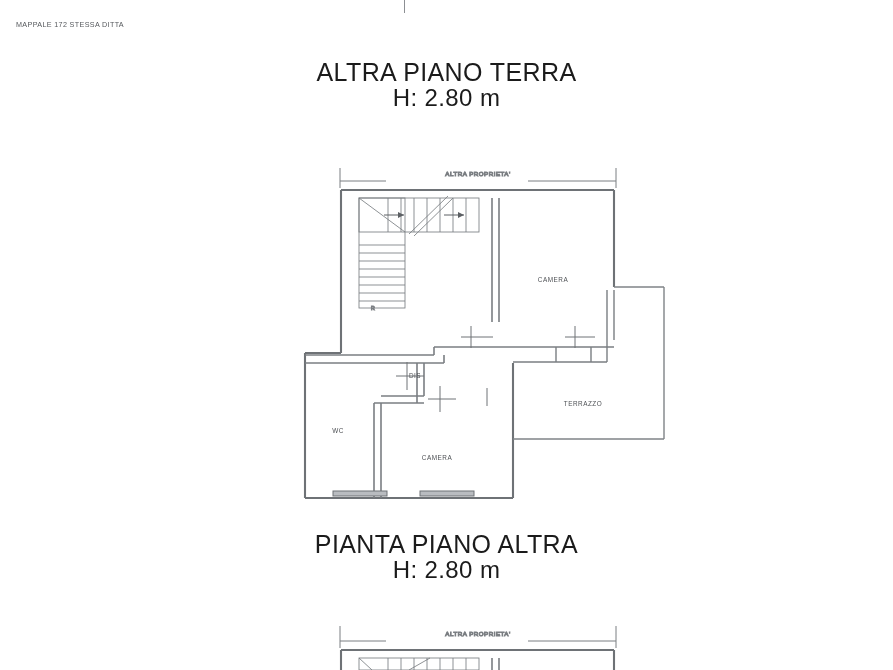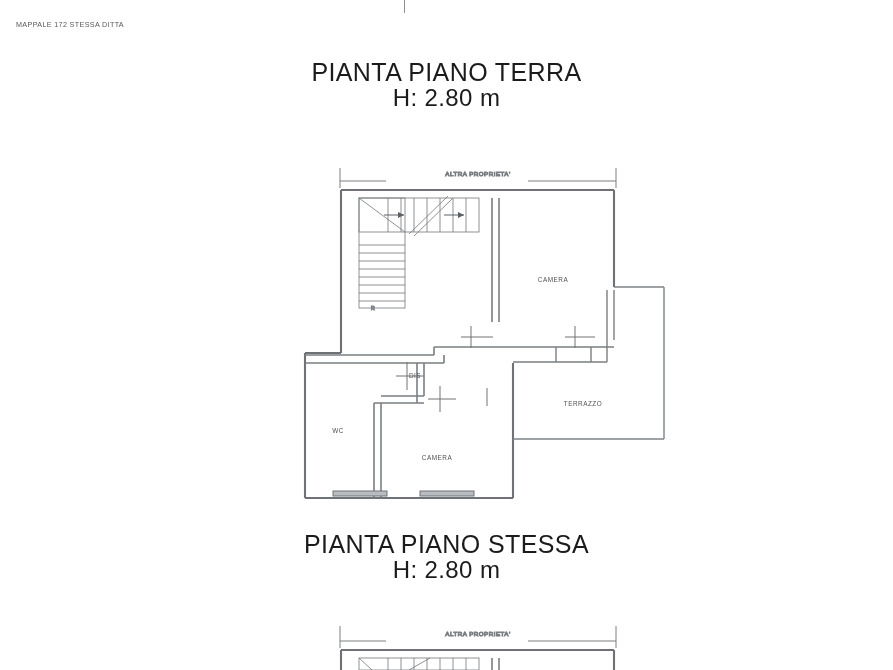--- a/index.html
+++ b/index.html
@@ -88,21 +88,21 @@
 </head>
 <body>
 
 <div class="sheet">
 
   <div class="tick-top"></div>
 
   <div class="note-top">MAPPALE 172 STESSA DITTA</div>
 
   <div class="plan-title" id="title-ground">
-    <div class="line1">PIANTA PIANO TERRA</div>
+    <div class="line1">ALTRA PIANO TERRA</div>
     <div class="line2">H: 2.80 m</div>
   </div>
 
   <svg class="plan-svg" id="plan-ground-svg" width="893" height="370">
 
     <g fill="none" stroke="#7a7e82" stroke-width="1">
 
       <g>
         <line x1="340" y1="18" x2="340" y2="38"></line>
         <line x1="616" y1="18" x2="616" y2="38"></line>
@@ -230,21 +230,21 @@
     </g>
 
     <text class="room-label" x="553" y="132" text-anchor="middle">CAMERA</text>
     <text class="room-label" x="583" y="256" text-anchor="middle">TERRAZZO</text>
     <text class="room-label" x="338" y="283" text-anchor="middle">WC</text>
     <text class="room-label" x="415" y="228" text-anchor="middle">DIS</text>
     <text class="room-label" x="437" y="310" text-anchor="middle">CAMERA</text>
   </svg>
 
   <div class="plan-title" id="title-first">
-    <div class="line1">PIANTA PIANO STESSA</div>
+    <div class="line1">PIANTA PIANO ALTRA</div>
     <div class="line2">H: 2.80 m</div>
   </div>
 
   <svg class="plan-svg" id="plan-first-svg" width="893" height="58">
     <g fill="none" stroke="#7a7e82" stroke-width="1">
       <g>
         <line x1="340" y1="14" x2="340" y2="36"></line>
         <line x1="616" y1="14" x2="616" y2="36"></line>
         <line x1="340" y1="29" x2="386" y2="29"></line>
         <line x1="528" y1="29" x2="616" y2="29"></line>

